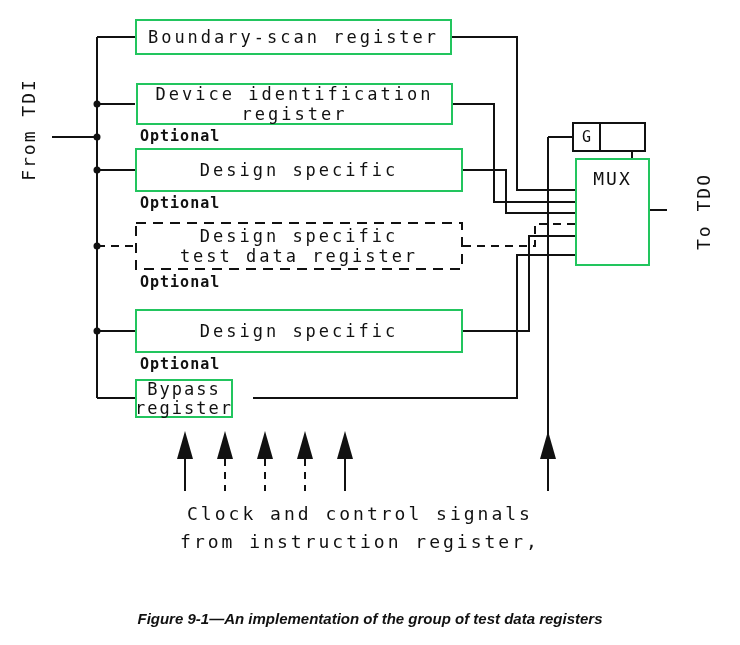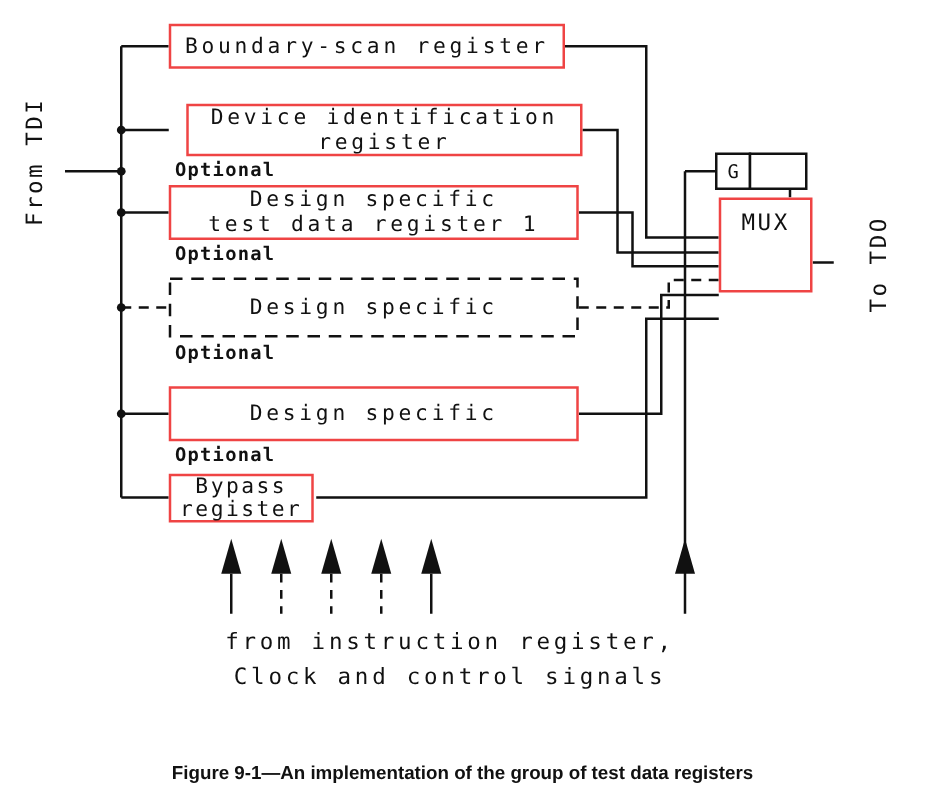--- a/index.html
+++ b/index.html
@@ -2,21 +2,21 @@
 <html><head>
 <meta charset="utf-8">
 <style>
   html,body{margin:0;padding:0;background:#ffffff;}
   .canvas{
     position:relative;width:740px;height:645px;background:#ffffff;
     font-family:"DejaVu Sans Mono", monospace;color:#111;overflow:hidden;
   }
   svg{position:absolute;left:0;top:0;}
   .box{
-    position:absolute;box-sizing:border-box;border:2px solid #ef4444;background:#ffffff;
+    position:absolute;box-sizing:border-box;border:2px solid #22c55e;background:#ffffff;
     display:flex;flex-direction:column;justify-content:center;align-items:center;
     font-size:17px;letter-spacing:3px;line-height:20px;text-align:center;white-space:nowrap;
   }
   .box.noborder{border:none;background:transparent;}
   .box.mux{justify-content:flex-start;padding-top:9px;font-size:18px;letter-spacing:2px;}
   .gcell{
     position:absolute;display:flex;align-items:center;justify-content:center;
     font-size:15px;letter-spacing:0;
   }
   .optional{
@@ -25,21 +25,21 @@
   .vlabel{
     position:absolute;width:120px;text-align:center;font-size:18px;letter-spacing:2px;
     transform:rotate(-90deg);white-space:nowrap;
   }
   .bottom-text{
     position:absolute;left:90px;top:500px;width:540px;text-align:center;
     font-size:18px;letter-spacing:3px;line-height:28px;white-space:nowrap;
   }
   .caption{
     position:absolute;left:0;top:610px;width:740px;text-align:center;
-    font-family:"Liberation Sans", sans-serif;font-weight:bold;font-size:15px;color:#111;
+    font-family:"Liberation Sans", sans-serif;font-weight:bold;font-size:15px;color:#111;font-style:italic;
   }
 </style>
 </head>
 <body>
 
 <div class="canvas">
 
   <svg width="740" height="645">
     <g stroke="#111111" stroke-width="2" fill="none">
 
@@ -91,56 +91,56 @@
       <polygon points="305,431 297,459 313,459"></polygon>
       <polygon points="345,431 337,459 353,459"></polygon>
       <polygon points="548,431 540,459 556,459"></polygon>
     </g>
   </svg>
 
   <div class="box" style="left:135px;top:19px;width:317px;height:36px;">
     <span>Boundary-scan register</span>
   </div>
 
-  <div class="box" style="left:149px;top:83px;width:317px;height:42px;">
+  <div class="box" style="left:136px;top:83px;width:317px;height:42px;">
     <span>Device identification</span>
     <span>register</span>
   </div>
   <div class="optional" style="left:140px;top:127px;">Optional</div>
 
   <div class="box" style="left:135px;top:148px;width:328px;height:44px;">
     <span>Design specific</span>
-    <span>test data register 1</span>
   </div>
   <div class="optional" style="left:140px;top:194px;">Optional</div>
 
   <div class="box noborder" style="left:135px;top:222px;width:328px;height:48px;">
     <span>Design specific</span>
+    <span>test data register</span>
   </div>
   <div class="optional" style="left:140px;top:273px;">Optional</div>
 
   <div class="box" style="left:135px;top:309px;width:328px;height:44px;">
     <span>Design specific</span>
   </div>
   <div class="optional" style="left:140px;top:355px;">Optional</div>
 
-  <div class="box" style="left:135px;top:379px;width:116px;height:39px;letter-spacing:2px;line-height:19px;">
+  <div class="box" style="left:135px;top:379px;width:98px;height:39px;letter-spacing:2px;line-height:19px;">
     <span>Bypass</span>
     <span>register</span>
   </div>
 
   <div class="gcell" style="left:573px;top:123px;width:27px;height:28px;">G</div>
 
-  <div class="box mux" style="left:575px;top:158px;width:75px;height:76px;">
+  <div class="box mux" style="left:575px;top:158px;width:75px;height:108px;">
     <span>MUX</span>
   </div>
 
   <div class="vlabel" style="left:-32px;top:119px;">From TDI</div>
   <div class="vlabel" style="left:643px;top:201px;">To TDO</div>
 
   <div class="bottom-text">
+    <div>Clock and control signals</div>
     <div>from instruction register,</div>
-    <div>Clock and control signals</div>
   </div>
 
   <div class="caption">Figure 9-1—An implementation of the group of test data registers</div>
 
 </div>
 
 </body></html>

